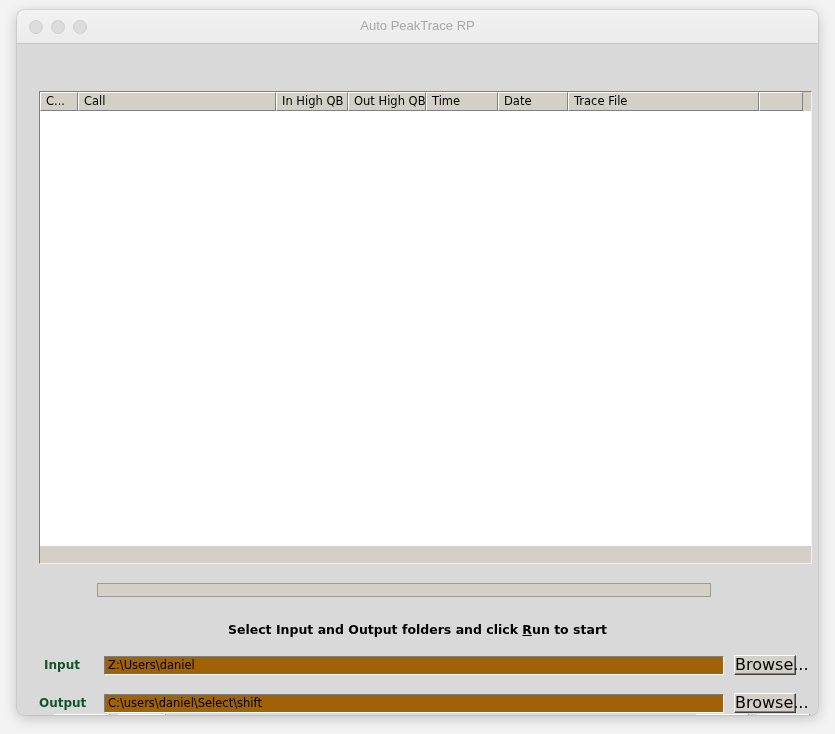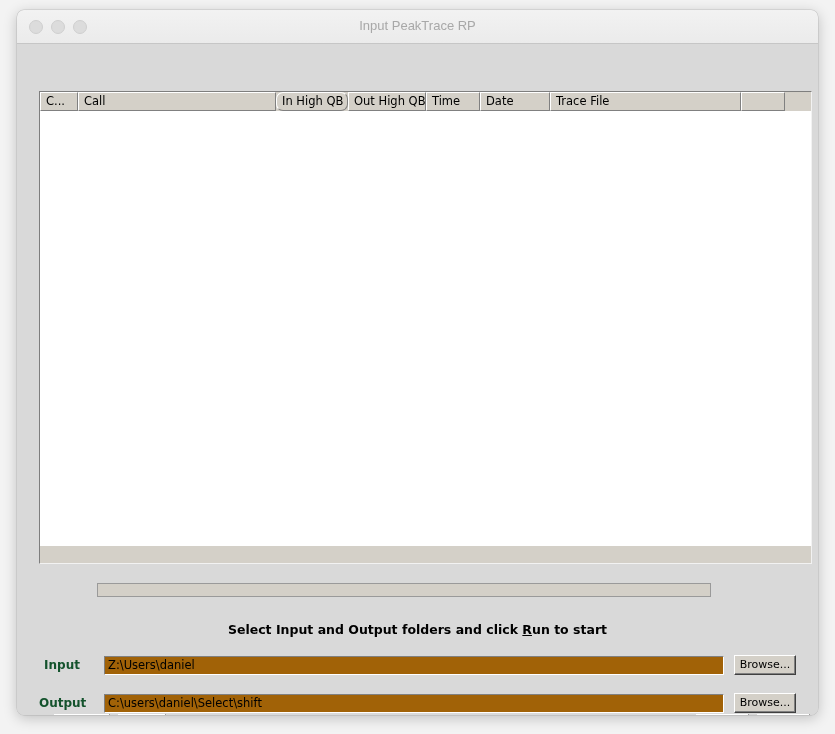--- a/index.html
+++ b/index.html
@@ -200,21 +200,21 @@
 
   
   .btn {
     background: #d4d0c8;
     border-top: 1px solid #ffffff;
     border-left: 1px solid #ffffff;
     border-right: 1px solid #404040;
     border-bottom: 1px solid #404040;
     box-shadow: inset -1px -1px 0 #808080;
     box-sizing: border-box;
-    font-size: 11px;
+    font-size: 16px;
     font-family: "DejaVu Sans", sans-serif;
     color: #000000;
     text-align: center;
     line-height: 18px;
     cursor: default;
     user-select: none;
     padding: 0;
   }
   .btn.disabled {
     color: #808080;
@@ -261,32 +261,32 @@
 <body>
 
 <div id="window">
 
   <div id="titlebar">
     <div class="traffic-lights">
       <div class="light"></div>
       <div class="light"></div>
       <div class="light"></div>
     </div>
-    <div id="title-text">Input PeakTrace RP</div>
+    <div id="title-text">Auto PeakTrace RP</div>
   </div>
 
   <div id="client">
 
     <div id="listview">
       <div id="header-row">
           <div class="col-header" style="width: 38px;">C...</div>
           <div class="col-header" style="width: 198px;">Call</div>
-          <div class="col-header" style="width: 72px; border-radius: 7px;">In High QB</div>
+          <div class="col-header" style="width: 72px;">In High QB</div>
           <div class="col-header" style="width: 78px;">Out High QB</div>
-          <div class="col-header" style="width: 54px;">Time</div>
+          <div class="col-header" style="width: 72px;">Time</div>
           <div class="col-header" style="width: 70px;">Date</div>
           <div class="col-header" style="width: 191px;">Trace File</div>
           <div class="col-header" style="width: 44px;"></div>
         </div>
       <div id="list-body"></div>
       <div id="hscroll"></div>
     </div>
 
     <div id="progressbar">
       <div id="progressbar-fill" style="width: 0%;"></div>

